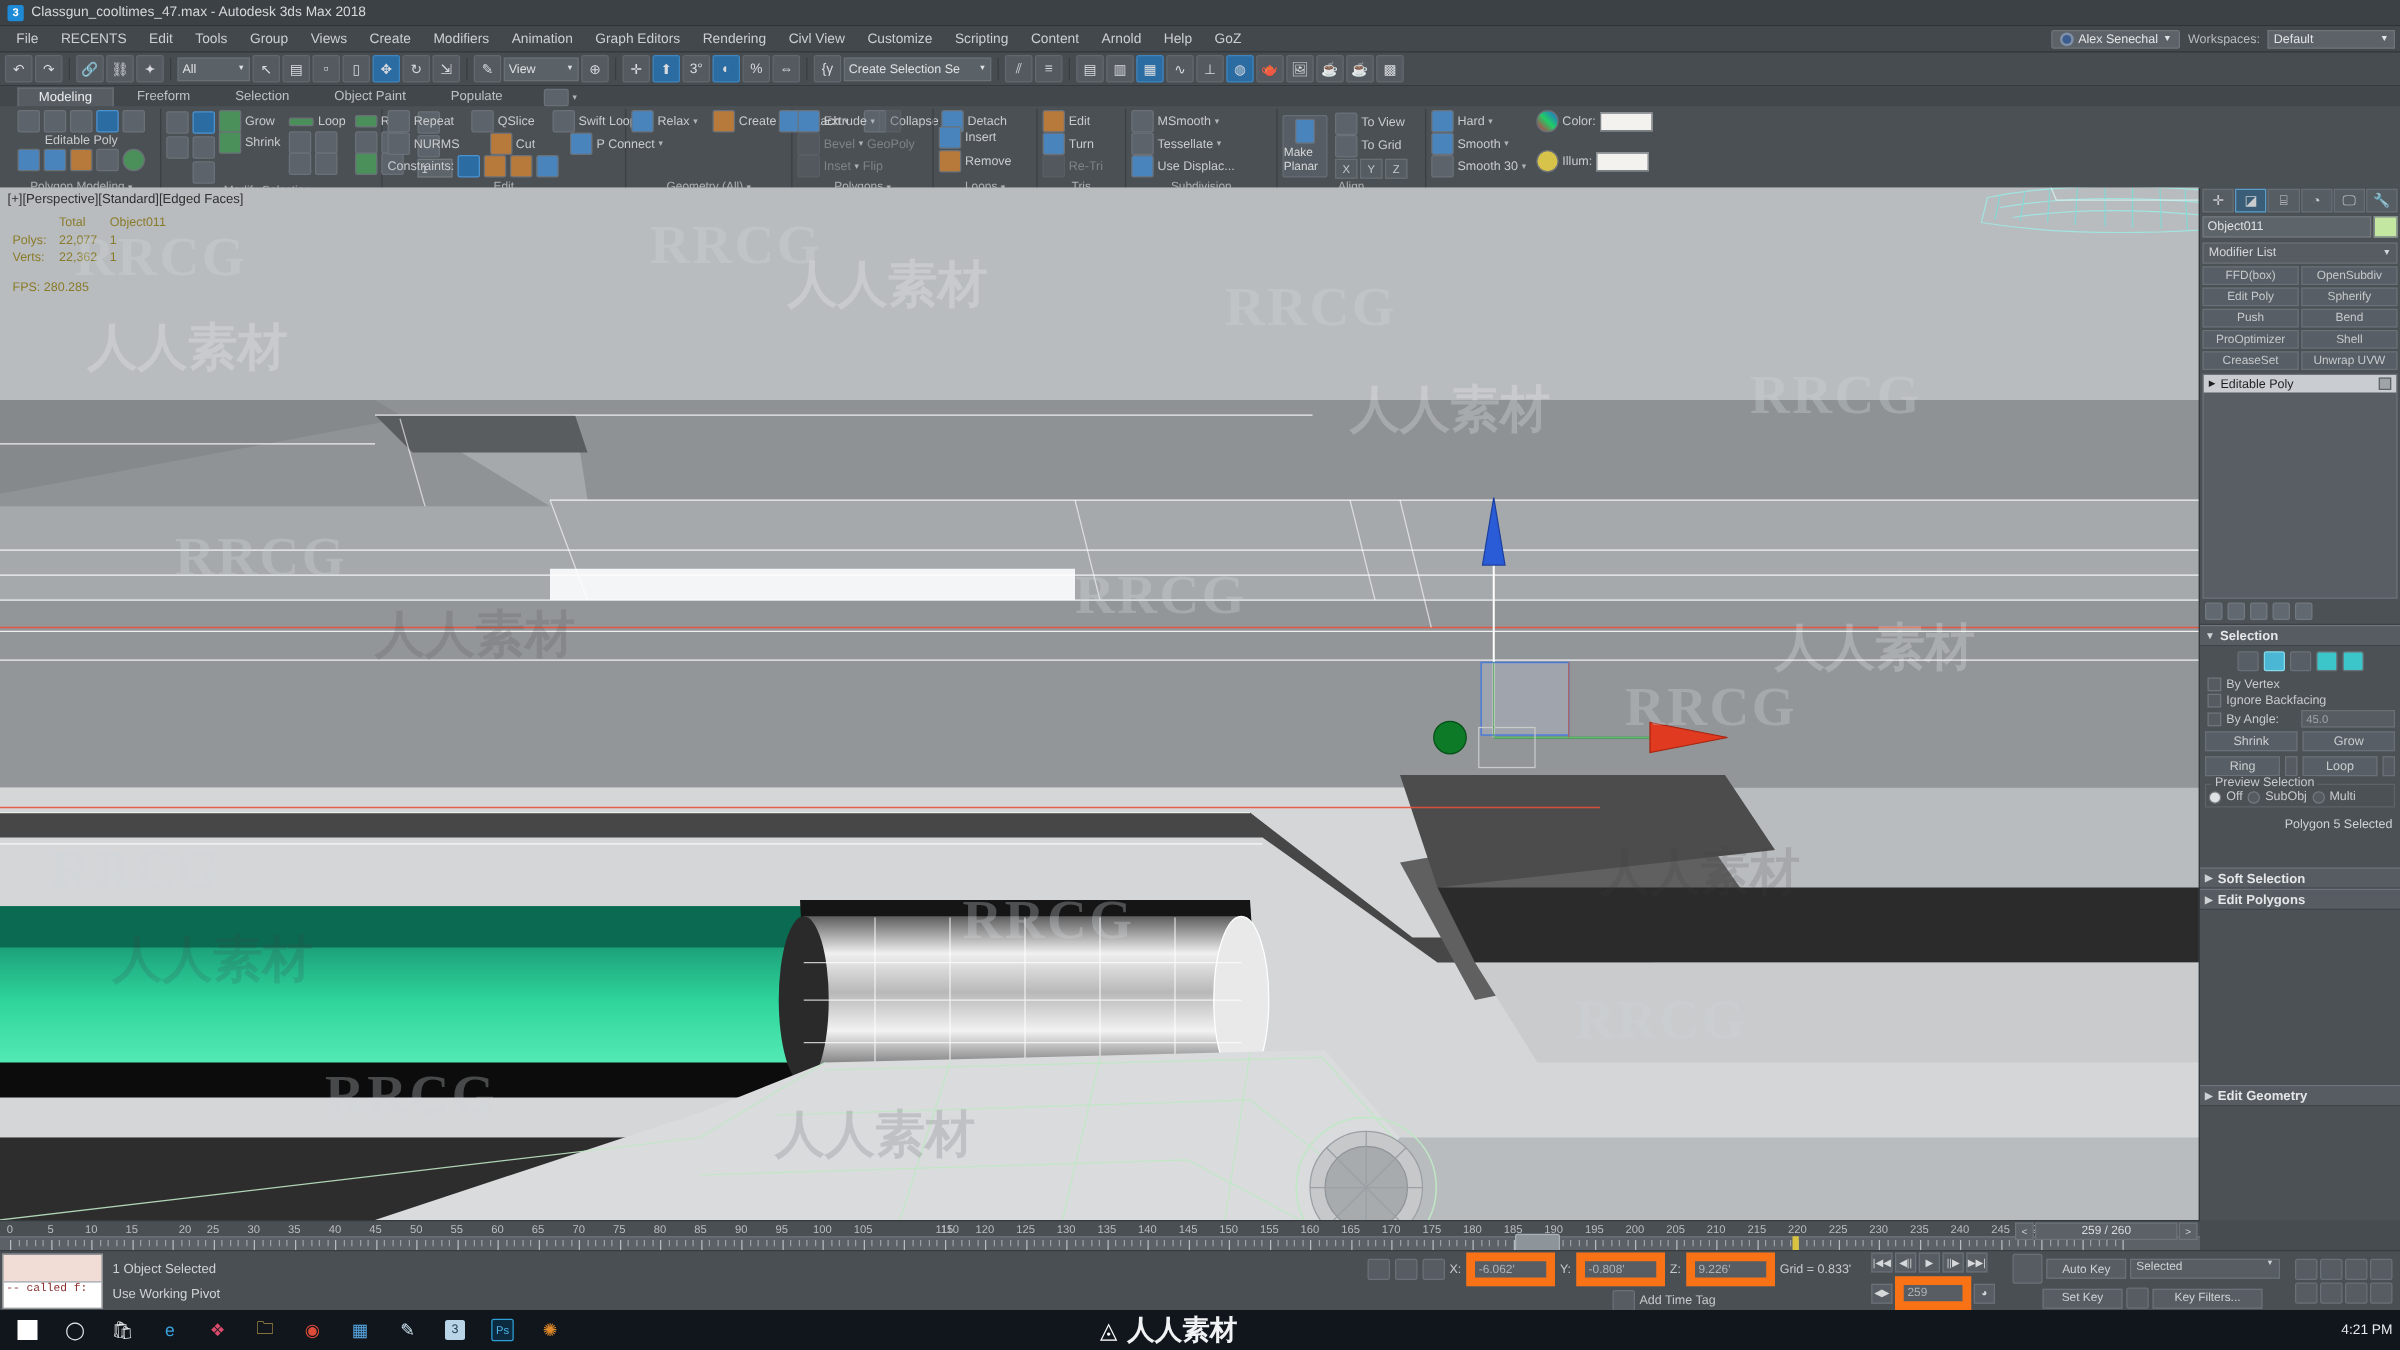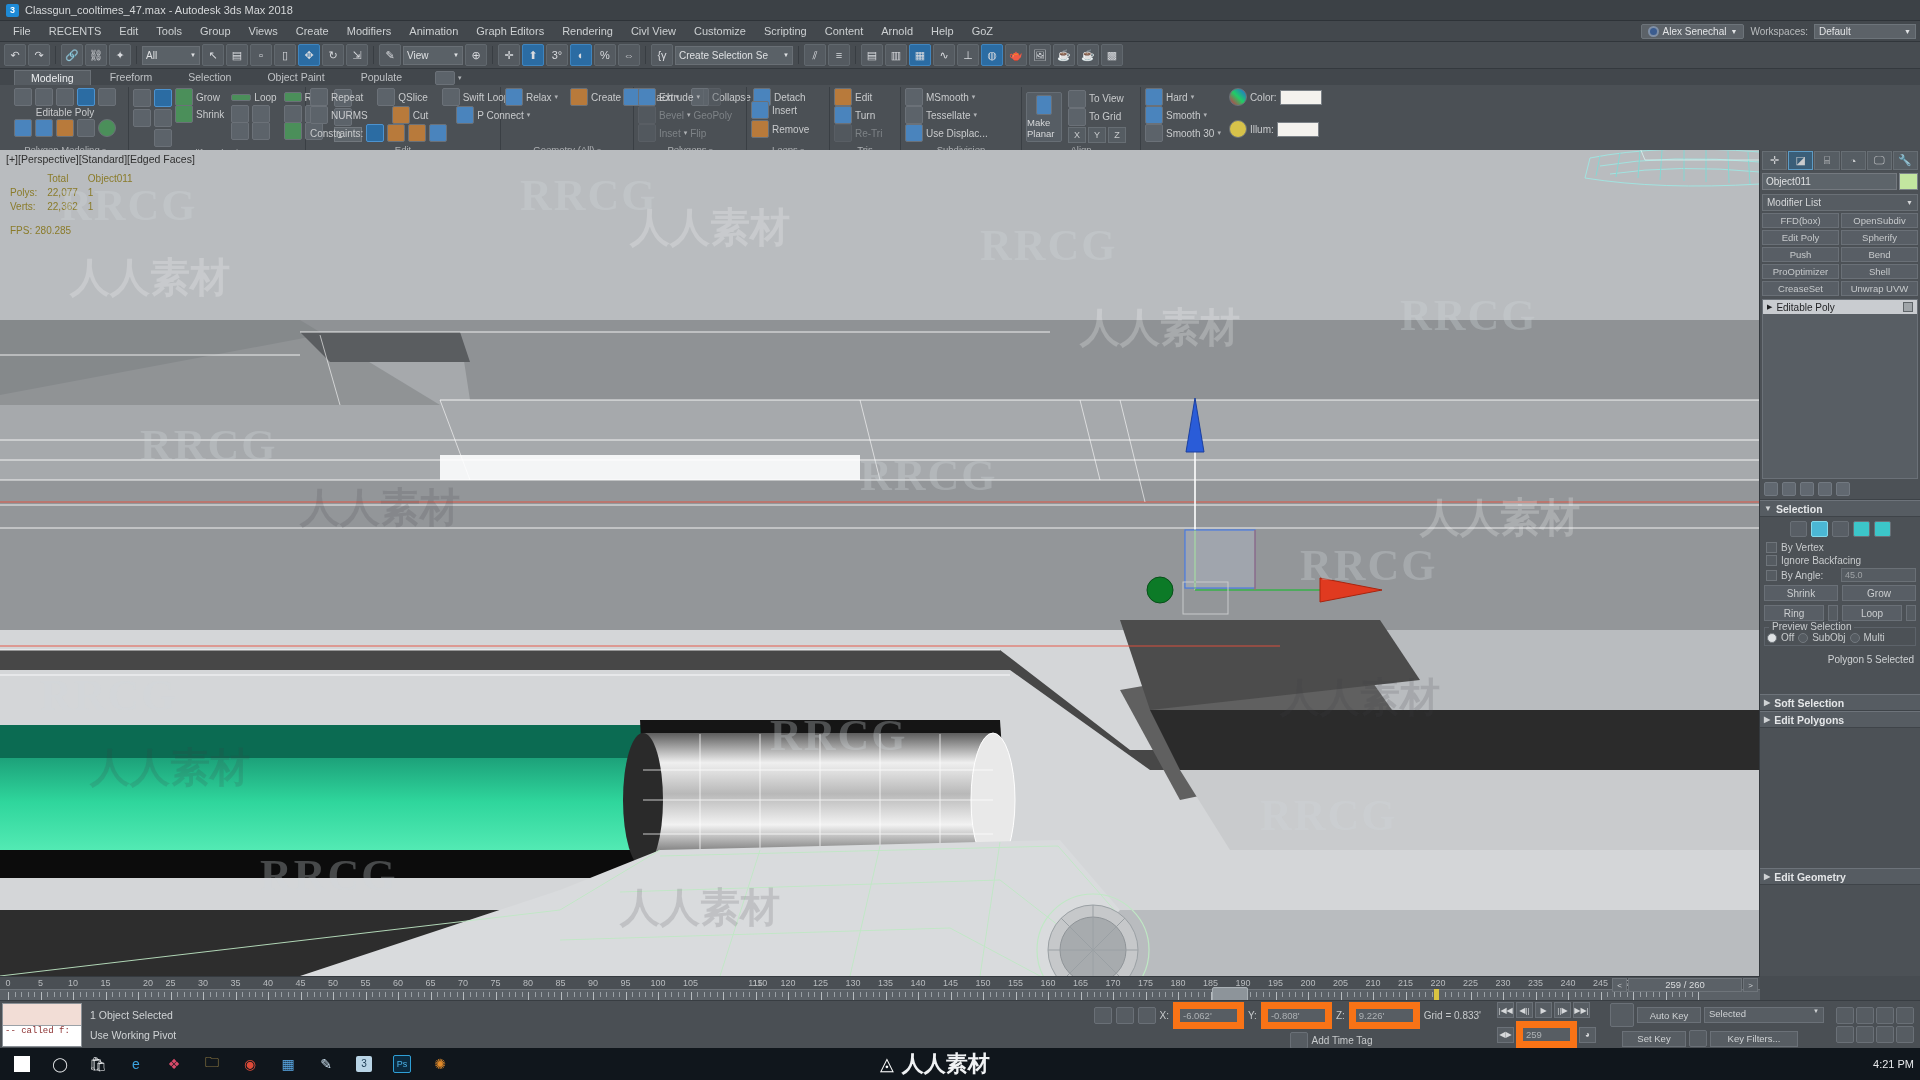--- a/index.html
+++ b/index.html
@@ -1294,21 +1294,21 @@
     <div class="keyarea" style="justify-content:center;margin-left:14px;display:flex;flex-direction:column">
       <div class="keyrow">
         <div class="ni" style="width:22px;height:22px"></div>
         <div class="kbtn" style="width:54px">Auto Key</div>
         <div class="ksel">
           <span>Selected</span>
           <span style="font-size:6px">▼</span>
         </div>
       </div>
       <div class="keyrow">
-        <div class="kbtn" style="width:54px;margin-left:12px">Set Key</div>
+        <div class="kbtn" style="width:54px;margin-left:24px">Set Key</div>
         <div class="ni"></div>
         <div class="kbtn" style="width:78px">Key Filters...</div>
       </div>
     </div>
 
     <div style="display:flex;align-items:center;margin-left:12px;margin-right:6px">
       <div class="navicons">
         <div class="ni"></div>
         <div class="ni"></div>
         <div class="ni"></div>

